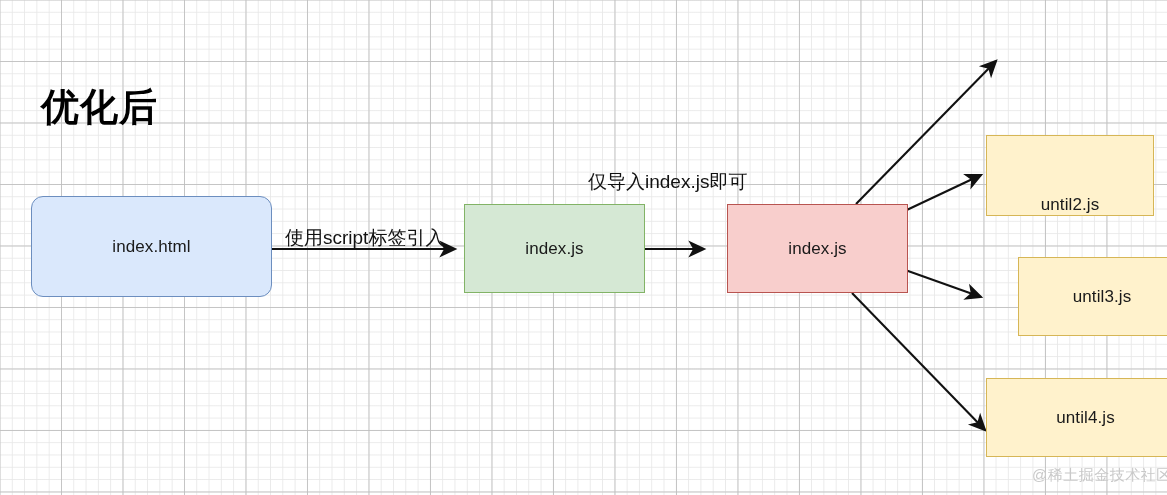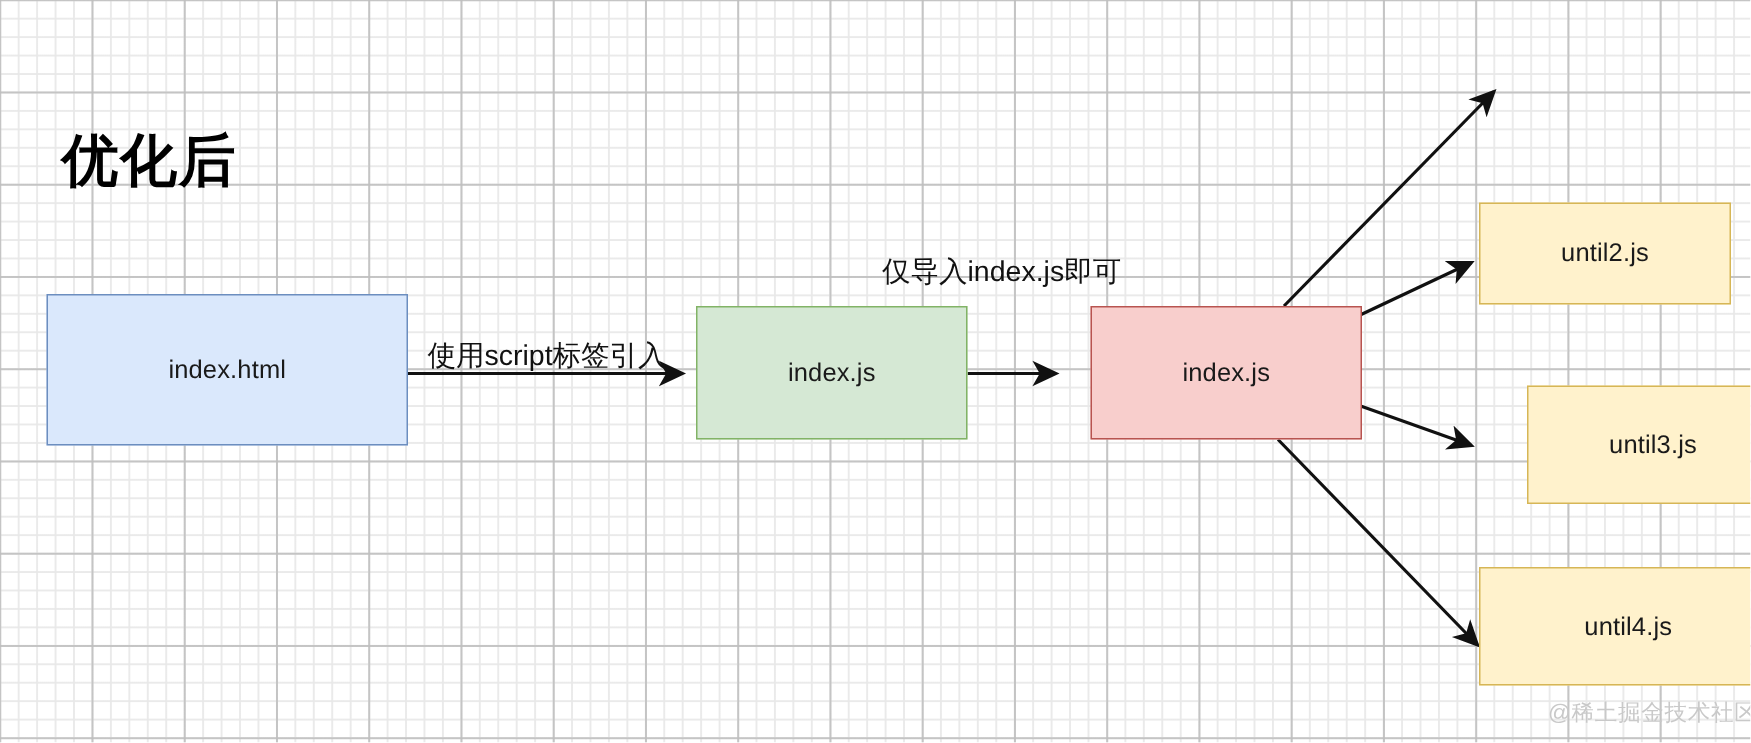--- a/index.html
+++ b/index.html
@@ -50,20 +50,21 @@
     border-width: 1.6px;
     border-style: solid;
     font-size: 17px;
     color: #1a1a1a;
     letter-spacing: 0.1px;
     white-space: nowrap;
   }
   .node-html {
     background: #dae8fc;
     border-color: #6c8ebf;
+    border-radius: 12px;
   }
   .node-main {
     background: #d5e8d4;
     border-color: #82b366;
   }
   .node-index {
     background: #f8cecc;
     border-color: #b85450;
   }
   .node-util {
@@ -142,21 +143,21 @@
 
   <div class="node node-main" style="left:464px; top:204px; width:181px; height:89px;">
     <span>index.js</span>
   </div>
 
   <div class="node node-index" style="left:727px; top:204px; width:181px; height:89px;">
     <span>index.js</span>
   </div>
 
 
-  <div class="node node-util" style="left:986px; top:135px; width:168px; height:68px;">
+  <div class="node node-util" style="left:986px; top:135px; width:168px; height:81px;align-items:flex-end;">
     <span>until2.js</span>
   </div>
 
   <div class="node node-util" style="left:986px; top:257px; width:168px; height:79px;margin-left:32px;">
     <span>until3.js</span>
   </div>
 
   <div class="node node-util" style="left:986px; top:378px; width:199px; height:79px;">
     <span>until4.js</span>
   </div>

